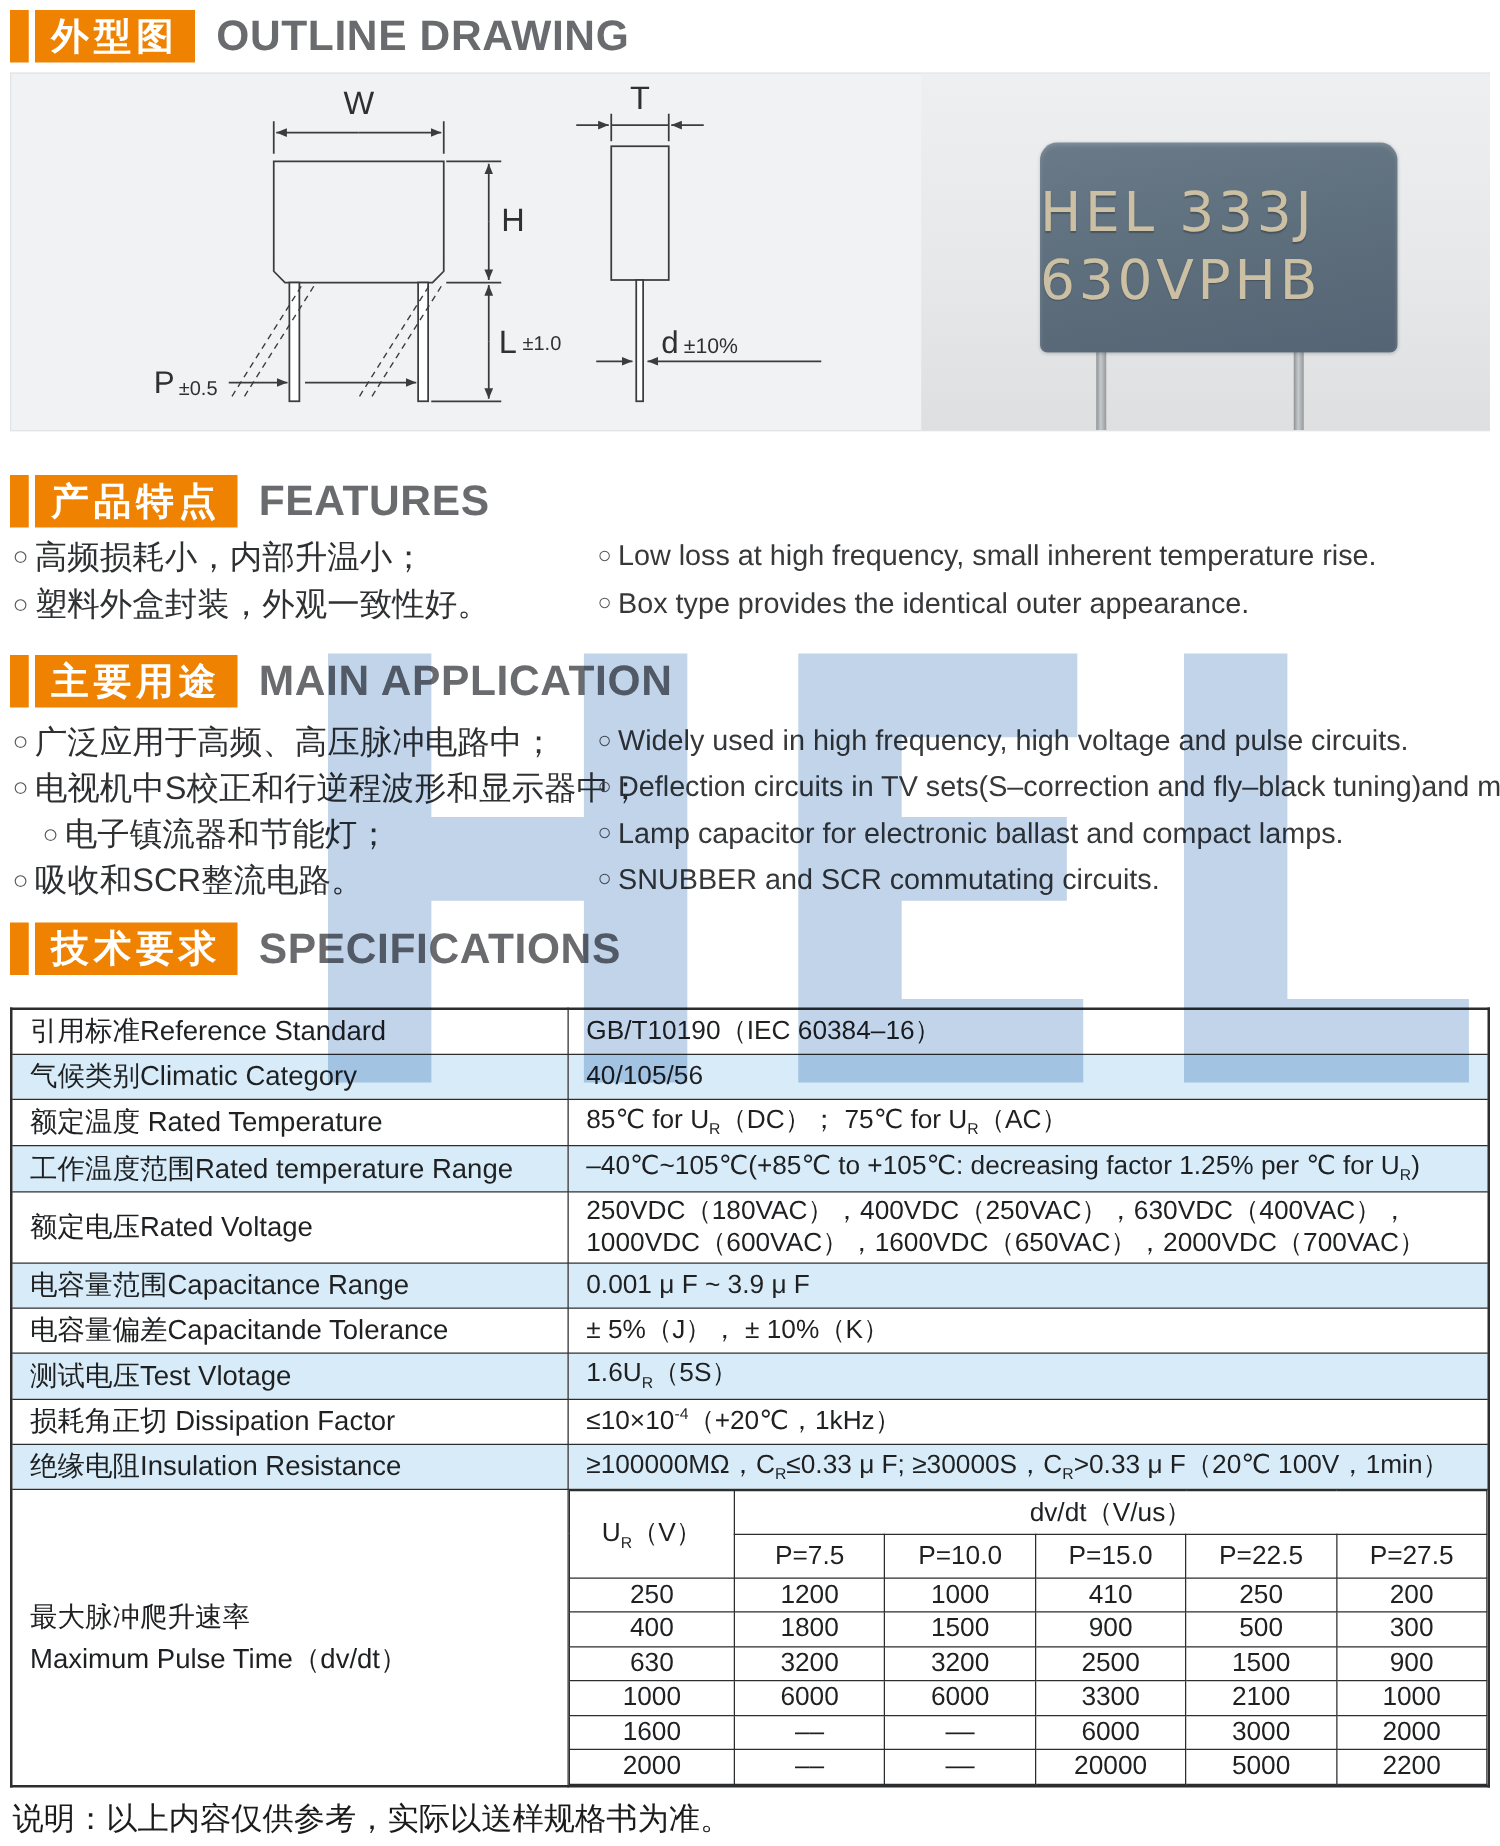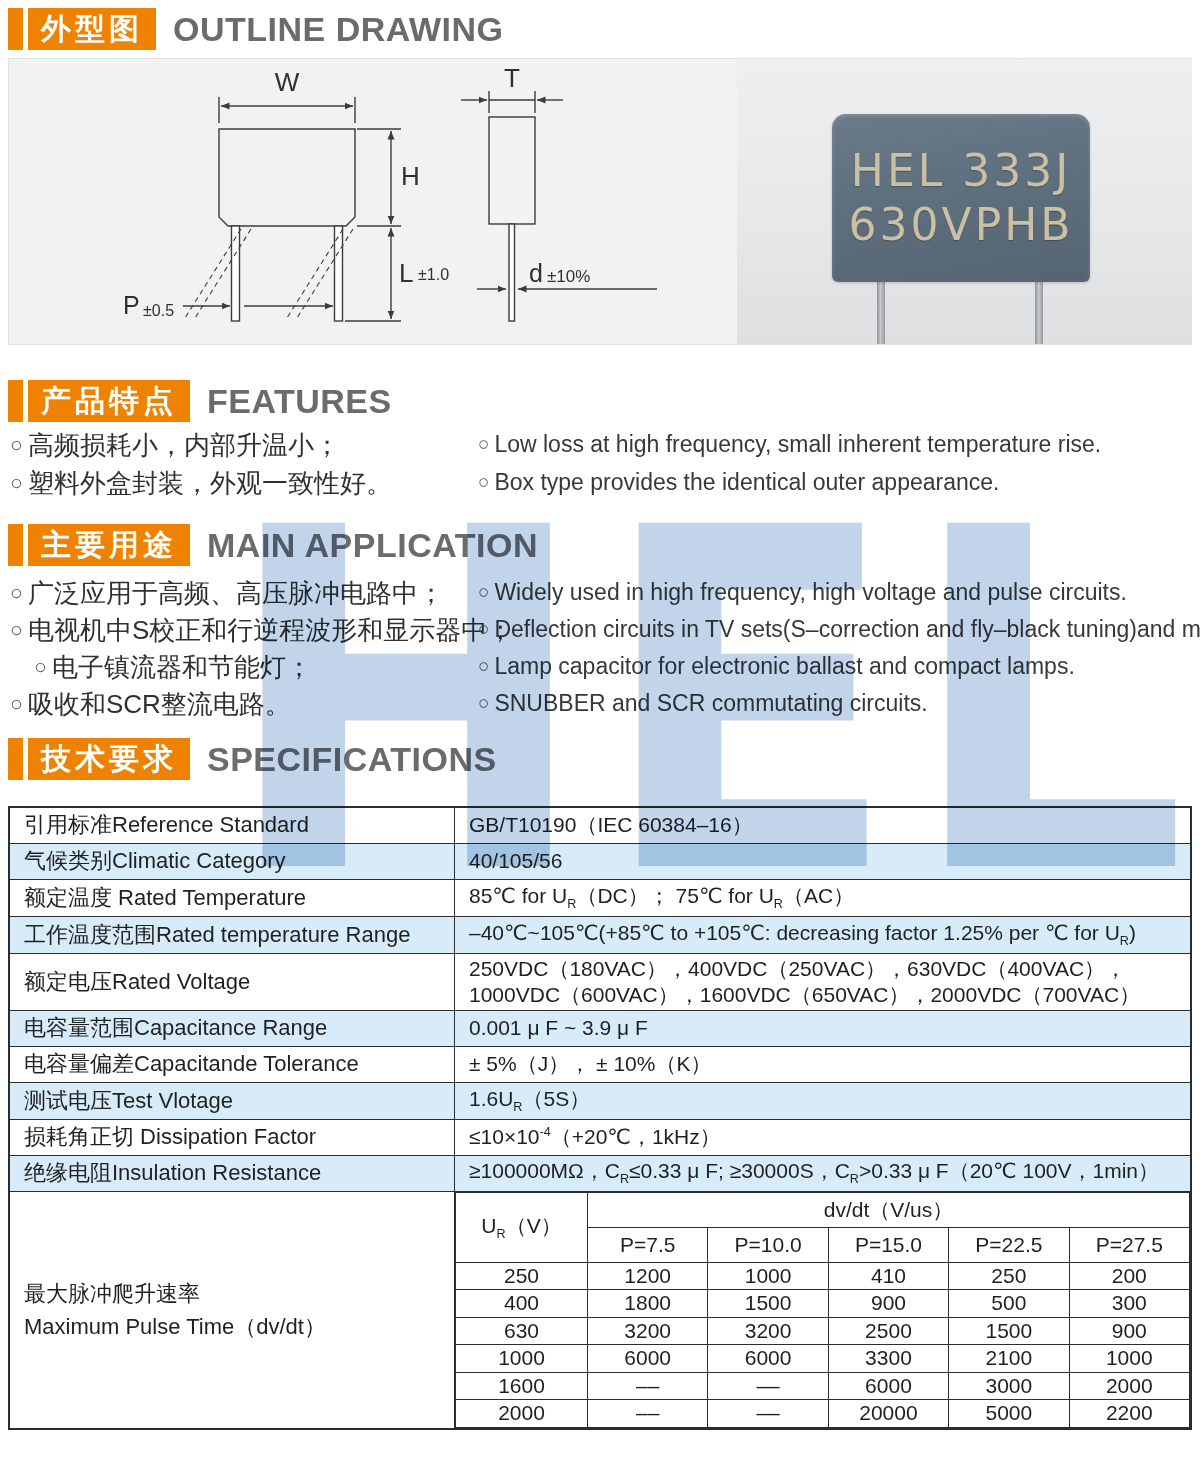--- a/index.html
+++ b/index.html
@@ -13,25 +13,25 @@
   .sec-badge{background:#ef8200;color:#fff;font-weight:bold;font-size:30px;
     display:flex;align-items:center;padding:0 13px;letter-spacing:4px;font-family:"DejaVu Sans",sans-serif;}
   .sec-title{margin-left:17px;font-size:34px;font-weight:bold;color:#696b6e;
     display:flex;align-items:center;letter-spacing:0.5px;}
   
   #outline-panel{position:absolute;left:8px;top:58px;width:1184px;height:287px;
     background:#f1f2f3;border:1px solid #e2e3e4;box-sizing:border-box;}
   #outline-svg{position:absolute;left:0;top:0;}
   #photo{position:absolute;left:728px;top:0;width:455px;height:285px;
     background:linear-gradient(180deg,#edeff1 0%,#e6e8ea 55%,#dedfe1 100%);overflow:hidden;}
-  #cap-body{position:absolute;left:95px;top:55px;width:258px;height:168px;
+  #cap-body{position:absolute;left:95px;top:55px;width:286px;height:168px;
     border-radius:14px 14px 6px 6px;
     background:linear-gradient(170deg,#6a7a88 0%,#5e6f7d 45%,#556474 100%);
     box-shadow:inset 0 2px 4px rgba(255,255,255,0.18), 0 1px 3px rgba(0,0,0,0.18);
-    display:flex;flex-direction:column;align-items:center;justify-content:center;}
+    display:flex;flex-direction:column;justify-content:center;}
   .cap-text{color:#cbc0a3;font-size:44px;line-height:1.22;letter-spacing:3px;
     font-family:"DejaVu Sans",sans-serif;text-shadow:0 1px 1px rgba(0,0,0,0.25);}
   .cap-lead{position:absolute;top:221px;width:8px;height:64px;
     background:linear-gradient(90deg,#8d9295 0%,#c6cacc 45%,#95999c 100%);}
   #cap-lead-left{left:140px;}
   #cap-lead-right{left:298px;}
   
   .bullet{position:absolute;white-space:nowrap;}
   .bullet.zh{left:10px;font-size:26px;color:#2e3032;}
   .bullet.en{left:478px;font-size:23px;color:#37383a;}
@@ -284,14 +284,15 @@
           </tr>
         </tbody>
             </table>
       </td>
     </tr>
   </tbody>
     </table>
 
   <div id="watermark">HEL</div>
 
+  <div id="note">说明：以上内容仅供参考，实际以送样规格书为准。</div>
 
 </div>
 
 </body></html>

